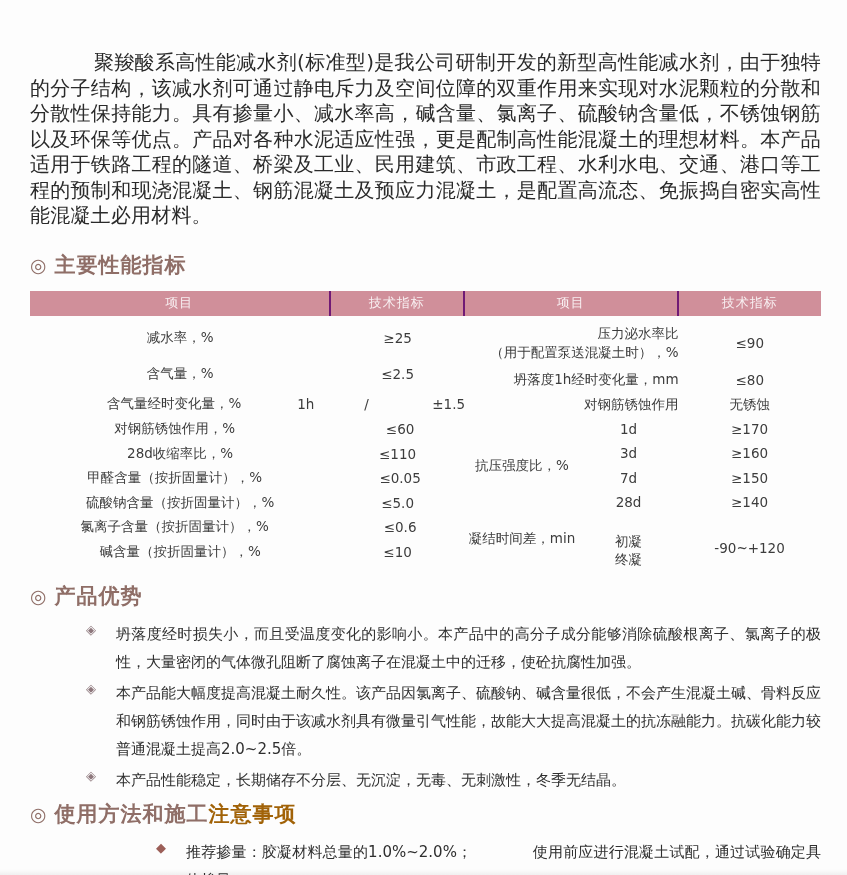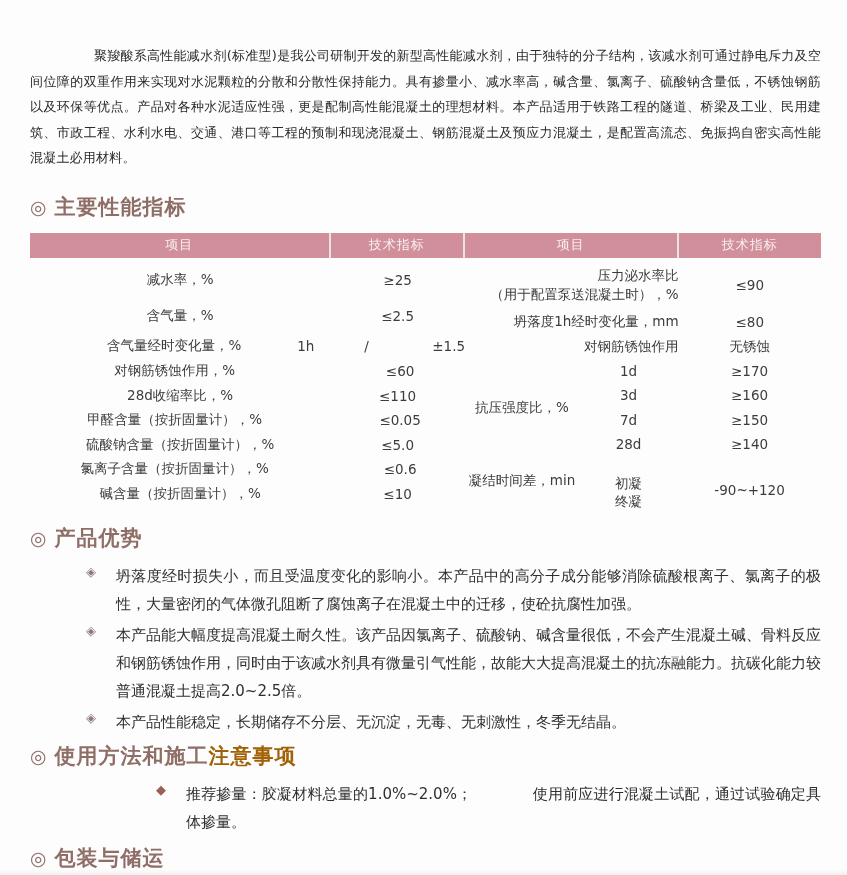--- a/index.html
+++ b/index.html
@@ -7,39 +7,39 @@
     width:847px;height:875px;
     background:#fdfdfd;
     font-family:"DejaVu Sans","Liberation Sans",sans-serif;
     color:#2f2f2f;
     position:relative;overflow:hidden;
   }
   .page{padding:30px 26px 0 30px;}
 
   
   .intro{
-    font-size:13px;line-height:25.5px;color:#2a2a2a;
+    font-size:20px;line-height:25.5px;color:#2a2a2a;
     text-indent:64px;text-align:justify;letter-spacing:.2px;
   }
 
   
   .section-heading{
     display:flex;align-items:center;gap:7px;
     font-size:21px;font-weight:bold;color:#8f6e67;letter-spacing:1px;
     margin:22px 0 0 0;
   }
   .section-heading .marker{font-size:19px;font-weight:normal;}
   .heading-part2{color:#a16207;}
 
   
   .tbl{margin-top:12px;font-size:13.5px;color:#3c3c3c;}
   .tbl-header{display:flex;height:25px;background:#d08f9a;color:#f8eff1;
     font-size:13px;letter-spacing:1px;}
   .tbl-header .hcell{display:flex;align-items:center;justify-content:center;
-    border-right:2px solid #e5e5e5;box-sizing:border-box;}
+    border-right:2px solid #701a75;box-sizing:border-box;}
   .tbl-header .hcell:last-child{border-right:none;}
   .hc1{width:38%;} .hc2{width:17%;} .hc3{width:27%;} .hc4{width:18%;}
 
   .tbl-body{display:flex;margin-top:3px;}
   .half-left{width:55%;}
   .half-right{width:45%;}
 
   .lrow{display:flex;align-items:center;}
   .lrow .lab{width:69%;text-align:center;}
   .lrow .val{width:31%;text-align:center;}

